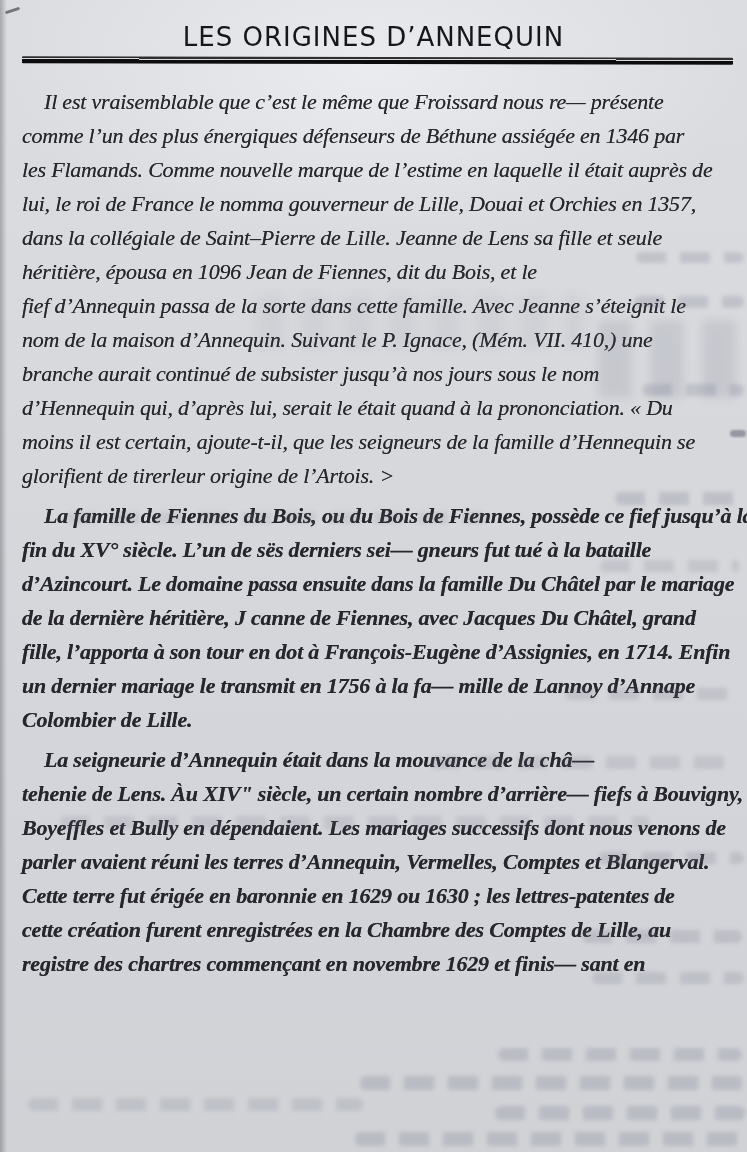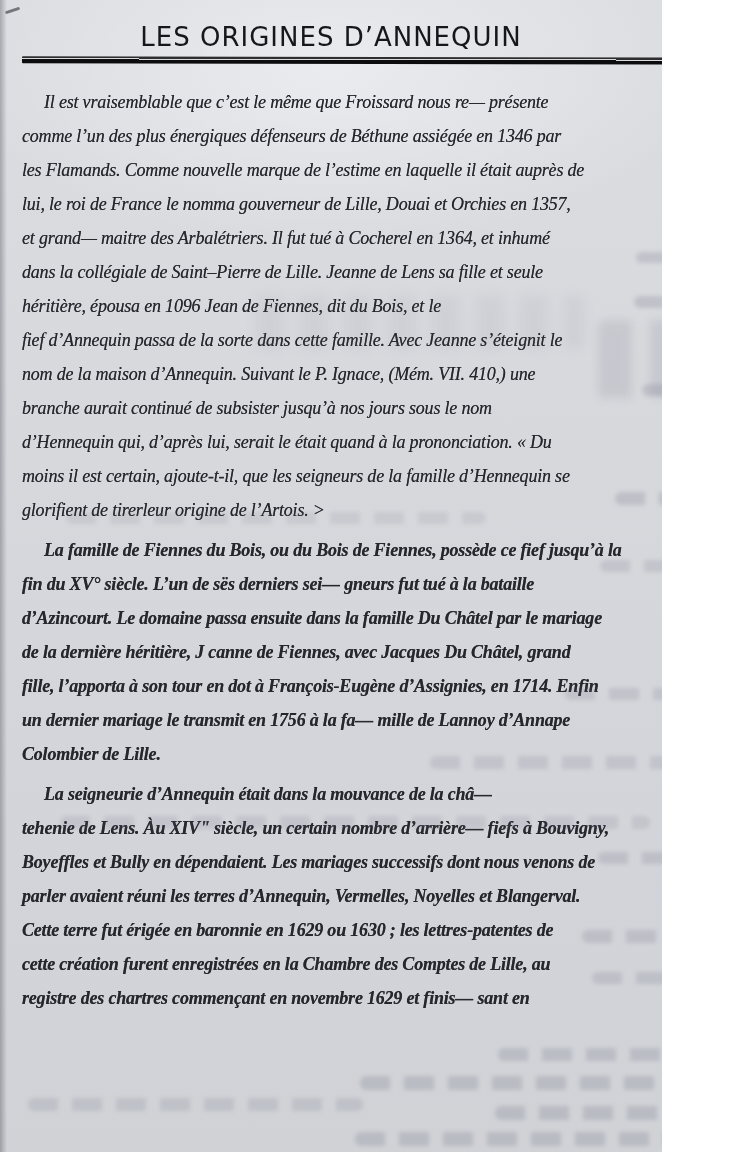--- a/index.html
+++ b/index.html
@@ -2,21 +2,21 @@
 <html><head>
 <meta charset="utf-8">
 <style>
   html, body {
     margin: 0; padding: 0;
     width: 747px; height: 1152px;
     overflow: hidden;
   }
   .page {
     position: relative;
-    width: 662px; height: 1152px;
+    width: 747px; height: 1152px;
     background:
       radial-gradient(ellipse 620px 300px at 50% 6%, rgba(236,237,240,.9) 0%, rgba(236,237,240,0) 60%),
       linear-gradient(180deg, #dcdde0 0%, #d7d8dc 40%, #d3d4d9 75%, #d0d2d6 100%);
     overflow: hidden;
     font-family: "Liberation Serif", serif;
   }
   
   .edge-left {
     position: absolute; left: 0; top: 0; width: 7px; height: 100%;
     background: linear-gradient(90deg, rgba(42,44,56,.30), rgba(42,44,56,0));
@@ -39,21 +39,21 @@
     transform: rotate(0.12deg); border-radius: 1px;
     background: linear-gradient(180deg, #2e2e31 0px, #2e2e31 2px, #d9dade 2px, #d9dade 3px, #0c0c0e 3px, #0c0c0e 7px);
   }
   
   .content { margin-top: 21px; padding-left: 22px; }
   .para { margin: 0; }
   .para + .para { margin-top: 6px; font-weight: bold; }
   .line {
     white-space: nowrap;
     font-style: italic;
-    font-size: 18px; line-height: 34px;
+    font-size: 22px; line-height: 34px;
     letter-spacing: -0.2px;
     color: #26262c;
     text-shadow: 0 0 0.6px rgba(38,38,46,.75);
   }
   .line.first { padding-left: 22px; }
   
   .ghost {
     position: absolute; border-radius: 6px;
     filter: blur(2px); pointer-events: none;
     background: repeating-linear-gradient(90deg,
@@ -94,21 +94,20 @@
     <h1 class="title">LES ORIGINES D’ANNEQUIN</h1>
     <div class="rule"></div>
   </header>
 
   <main class="content" id="paragraphs">
       <div class="para">
         <div class="line first">Il est vraisemblable que c’est le même que Froissard nous re— présente</div>
         <div class="line">comme l’un des plus énergiques défenseurs de Béthune assiégée en 1346 par</div>
         <div class="line">les Flamands. Comme nouvelle marque de l’estime en laquelle il était auprès de</div>
         <div class="line">lui, le roi de France le nomma gouverneur de Lille, Douai et Orchies en 1357,</div>
-        <div class="line">et grand— maitre des Arbalétriers. Il fut tué à Cocherel en 1364, et inhumé</div>
         <div class="line">dans la collégiale de Saint–Pierre de Lille. Jeanne de Lens sa fille et seule</div>
         <div class="line">héritière, épousa en 1096 Jean de Fiennes, dit du Bois, et le</div>
         <div class="line">fief d’Annequin passa de la sorte dans cette famille. Avec Jeanne s’éteignit le</div>
         <div class="line">nom de la maison d’Annequin. Suivant le P. Ignace, (Mém. VII. 410,) une</div>
         <div class="line">branche aurait continué de subsister jusqu’à nos jours sous le nom</div>
         <div class="line">d’Hennequin qui, d’après lui, serait le était quand à la prononciation. « Du</div>
         <div class="line">moins il est certain, ajoute-t-il, que les seigneurs de la famille d’Hennequin se</div>
         <div class="line">glorifient de tirerleur origine de l’Artois. &gt;</div>
       </div>
       <div class="para">
@@ -117,21 +116,21 @@
         <div class="line">d’Azincourt. Le domaine passa ensuite dans la famille Du Châtel par le mariage</div>
         <div class="line">de la dernière héritière, J canne de Fiennes, avec Jacques Du Châtel, grand</div>
         <div class="line">fille, l’apporta à son tour en dot à François-Eugène d’Assignies, en 1714. Enfin</div>
         <div class="line">un dernier mariage le transmit en 1756 à la fa— mille de Lannoy d’Annape</div>
         <div class="line">Colombier de Lille.</div>
       </div>
       <div class="para">
         <div class="line first">La seigneurie d’Annequin était dans la mouvance de la châ—</div>
         <div class="line">tehenie de Lens. Àu XIV" siècle, un certain nombre d’arrière— fiefs à Bouvigny,</div>
         <div class="line">Boyeffles et Bully en dépendaient. Les mariages successifs dont nous venons de</div>
-        <div class="line">parler avaient réuni les terres d’Annequin, Vermelles, Noyelles et Blangerval.</div>
+        <div class="line">parler avaient réuni les terres d’Annequin, Vermelles, Comptes et Blangerval.</div>
         <div class="line">Cette terre fut érigée en baronnie en 1629 ou 1630 ; les lettres-patentes de</div>
         <div class="line">cette création furent enregistrées en la Chambre des Comptes de Lille, au</div>
         <div class="line">registre des chartres commençant en novembre 1629 et finis— sant en</div>
       </div>
     </main>
 
   <div class="ghost g1"></div>
   <div class="ghost g2"></div>
   <div class="ghost g3"></div>
   <div class="ghost g4"></div>

